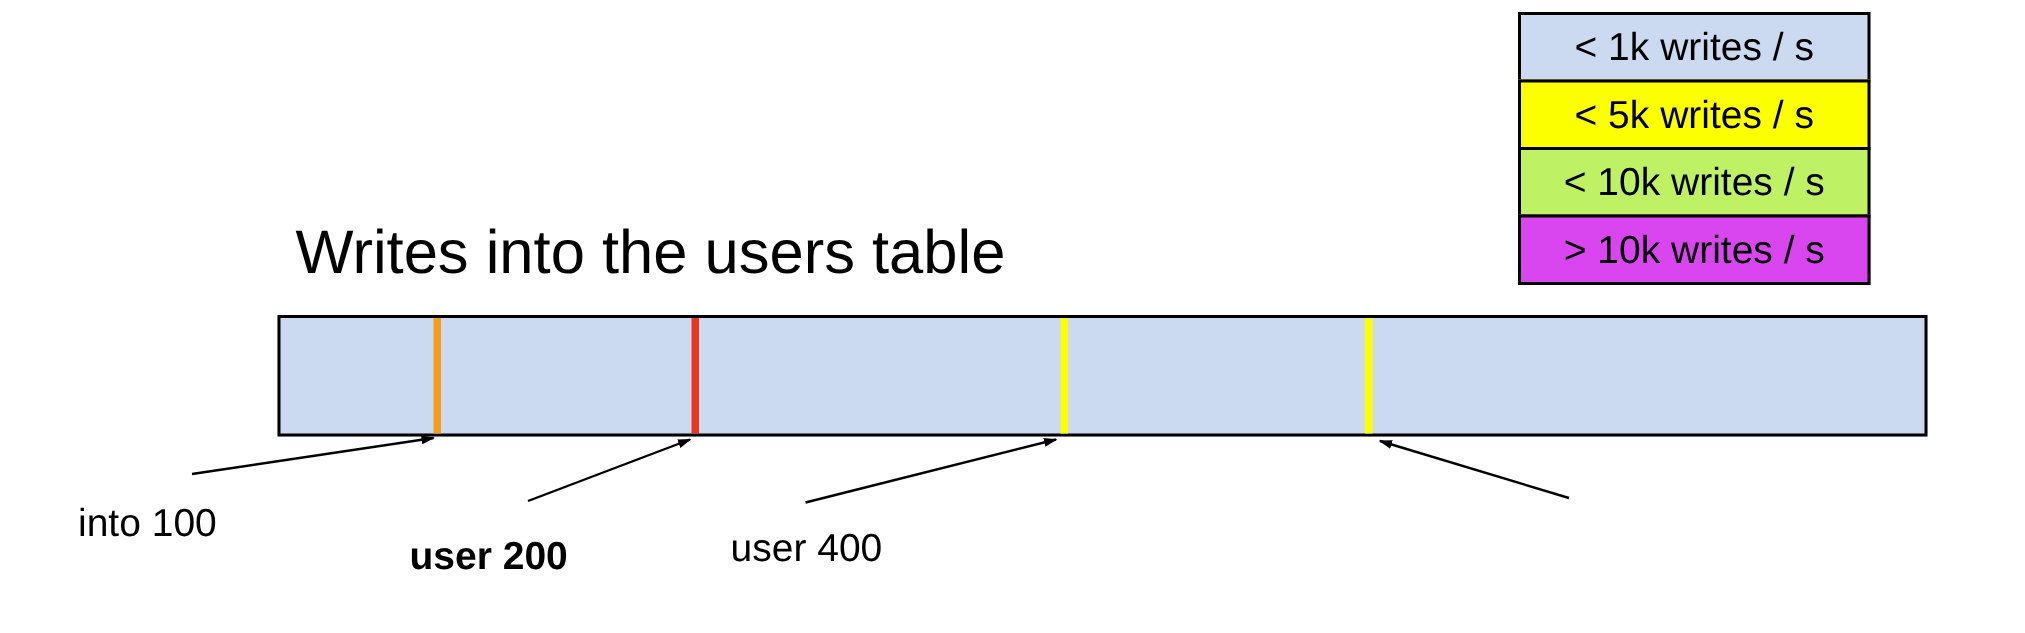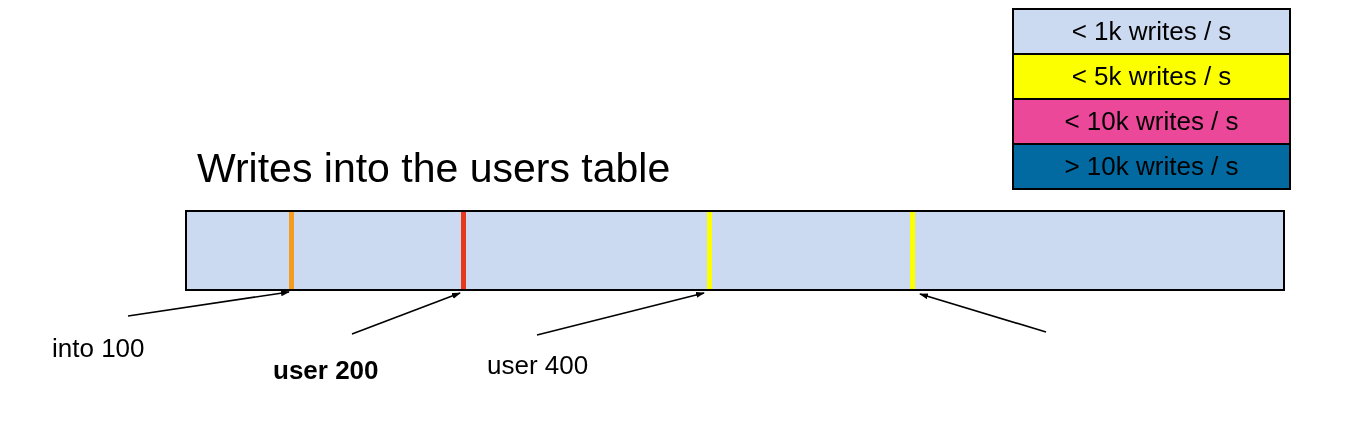--- a/index.html
+++ b/index.html
@@ -24,21 +24,21 @@
     font-size: 41px;
     line-height: 1.1;
     white-space: nowrap;
   }
 
   
   .legend {
     position: absolute;
     left: 1012px;
     top: 8px;
-    width: 279px;
+    width: 235px;
   }
   .legend-row {
     height: 47px;
     border: 2px solid #000000;
     display: flex;
     align-items: center;
     justify-content: center;
     font-size: 26px;
     white-space: nowrap;
   }
@@ -89,24 +89,24 @@
 
   <div class="diagram-title">Writes into the users table</div>
 
   <div class="legend">
     <div class="legend-row" style="background: rgb(204, 218, 241);">
       <span>&lt; 1k writes / s</span>
     </div>
     <div class="legend-row" style="background: rgb(252, 255, 0); justify-content: center;">
       <span>&lt; 5k writes / s</span>
     </div>
-    <div class="legend-row" style="background: #ec4899;">
+    <div class="legend-row" style="background: #bef264;">
       <span>&lt; 10k writes / s</span>
     </div>
-    <div class="legend-row" style="background: #0369a1;">
+    <div class="legend-row" style="background: #d946ef;">
       <span>&gt; 10k writes / s</span>
     </div>
   </div>
 
   <div class="users-bar" style="background: rgb(204, 218, 241);">
       <div class="stripe" style="left: 9.5%; background: rgb(243, 156, 32);"></div>
       <div class="stripe" style="left: 25.2%; background: rgb(230, 56, 28);"></div>
       <div class="stripe" style="left: 47.7%; background: rgb(252, 255, 0);"></div>
       <div class="stripe" style="left: 66.2%; background: rgb(252, 255, 0);"></div>
     </div>

